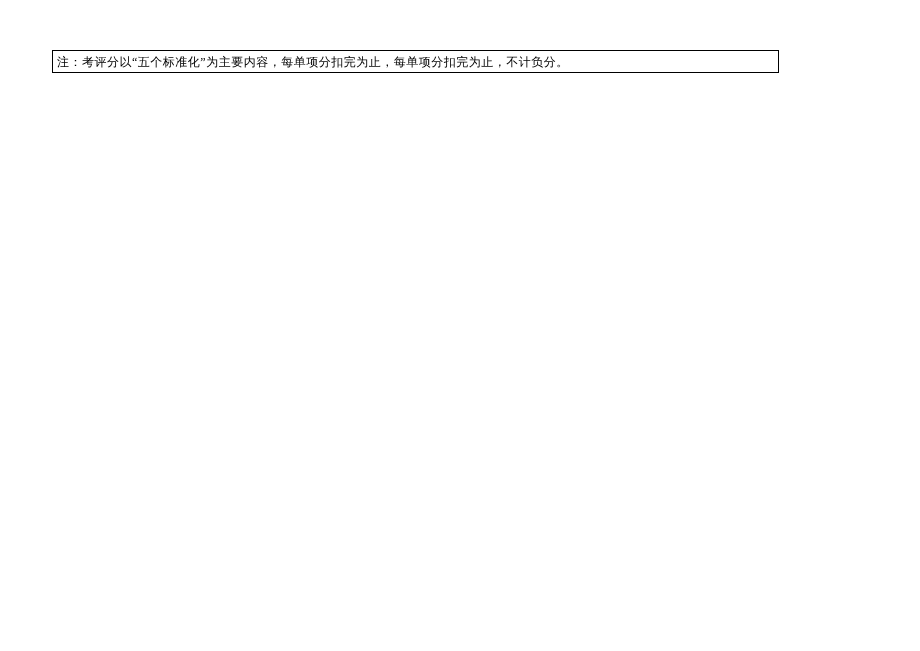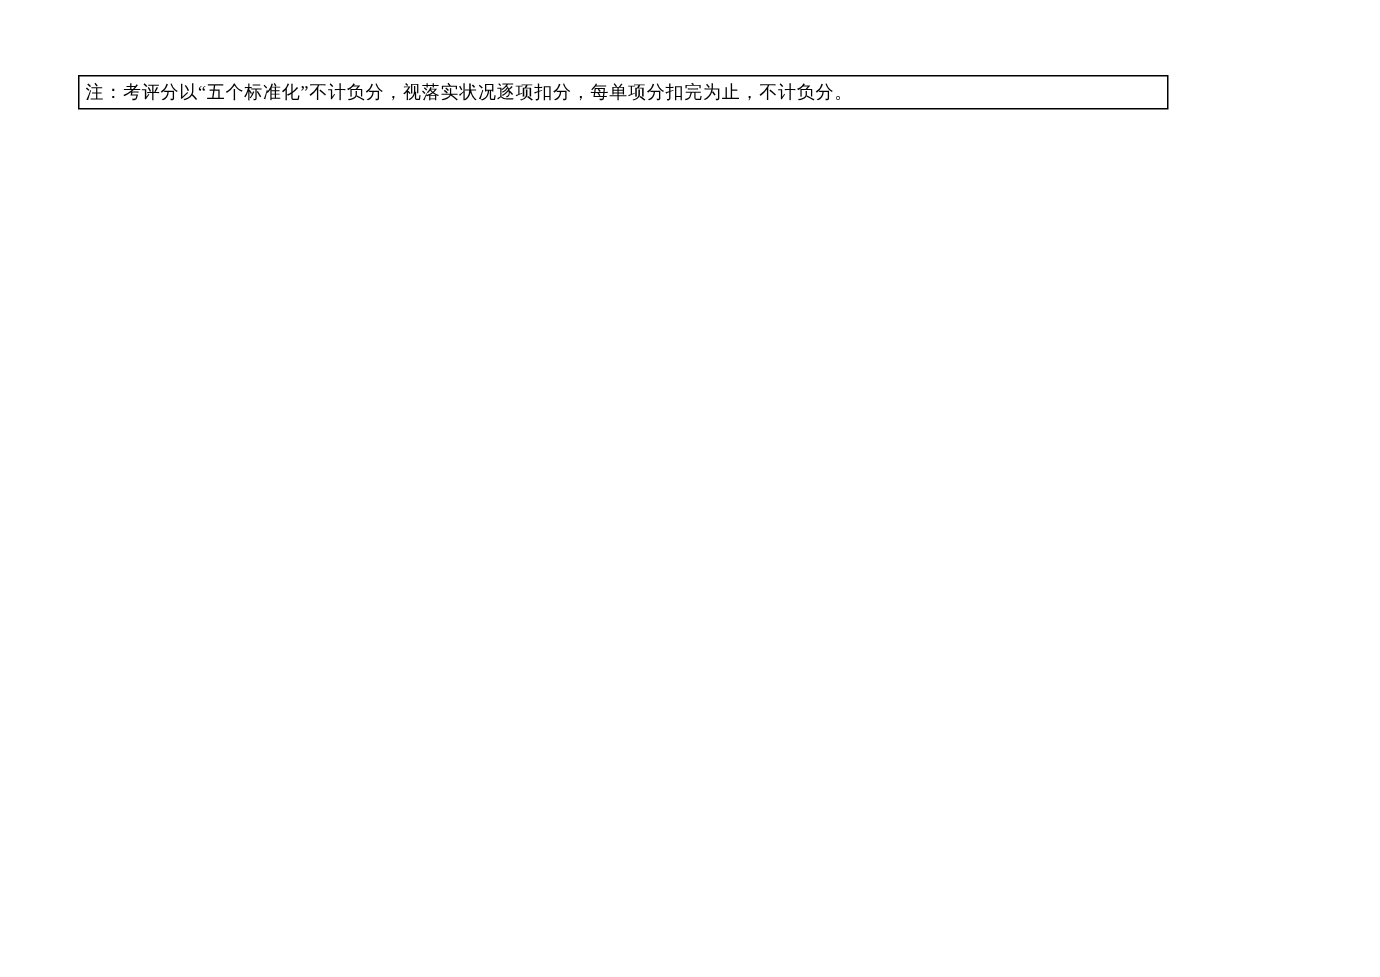--- a/index.html
+++ b/index.html
@@ -30,15 +30,15 @@
     color: #000;
     letter-spacing: 0.5px;
     white-space: nowrap;
   }
 </style>
 </head>
 <body>
 
 <div class="page">
   <div class="note-box">
-    <span class="note-text">注：考评分以“五个标准化”不计负分，视落实状况逐项扣分，每单项分扣完为止，不计负分。</span>
+    <span class="note-text">注：考评分以“五个标准化”为主要内容，每单项分扣完为止，每单项分扣完为止，不计负分。</span>
   </div>
 </div>
 
 </body></html>

